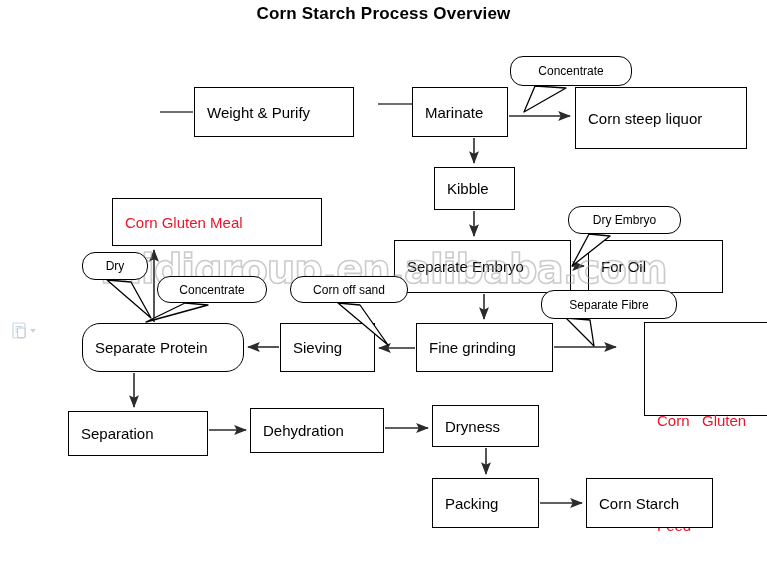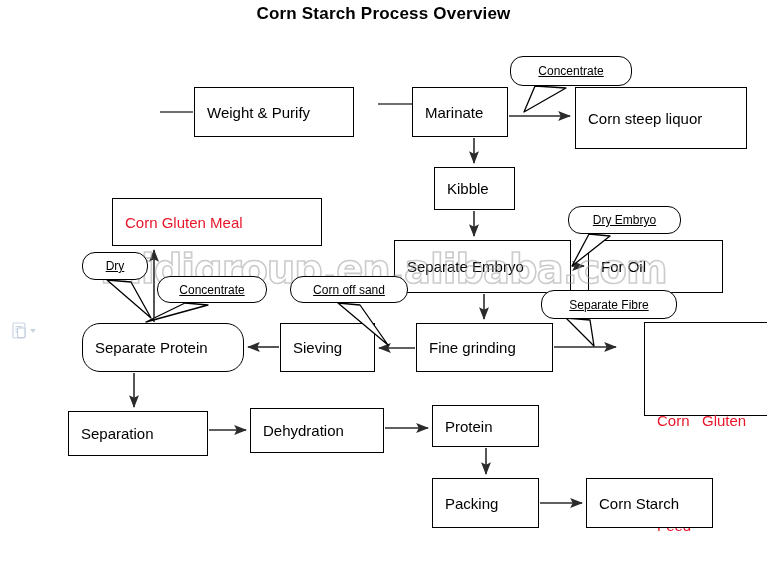--- a/index.html
+++ b/index.html
@@ -54,21 +54,20 @@
     border: 1.3px solid #000000;
     border-radius: 13px;
     background: #ffffff;
     color: #000000;
     font-size: 12px;
     display: flex;
     align-items: center;
     justify-content: center;
     z-index: 6;
     white-space: nowrap;
-    text-decoration: underline;
   }
   .svg-layer {
     position: absolute;
     left: 0;
     top: 0;
     width: 767px;
     height: 573px;
     z-index: 5;
     pointer-events: none;
   }
@@ -202,21 +201,21 @@
 
   <div class="node" style="left:68px; top:411px; width:140px; height:45px;">
     <span>Separation</span>
   </div>
 
   <div class="node" style="left:250px; top:408px; width:134px; height:45px;">
     <span>Dehydration</span>
   </div>
 
   <div class="node" style="left:432px; top:405px; width:107px; height:42px;">
-    <span>Protein</span>
+    <span>Dryness</span>
   </div>
 
   <div class="node" style="left:432px; top:478px; width:107px; height:50px;">
     <span>Packing</span>
   </div>
 
   <div class="node" style="left:586px; top:478px; width:127px; height:50px;">
     <span>Corn Starch</span>
   </div>
 

